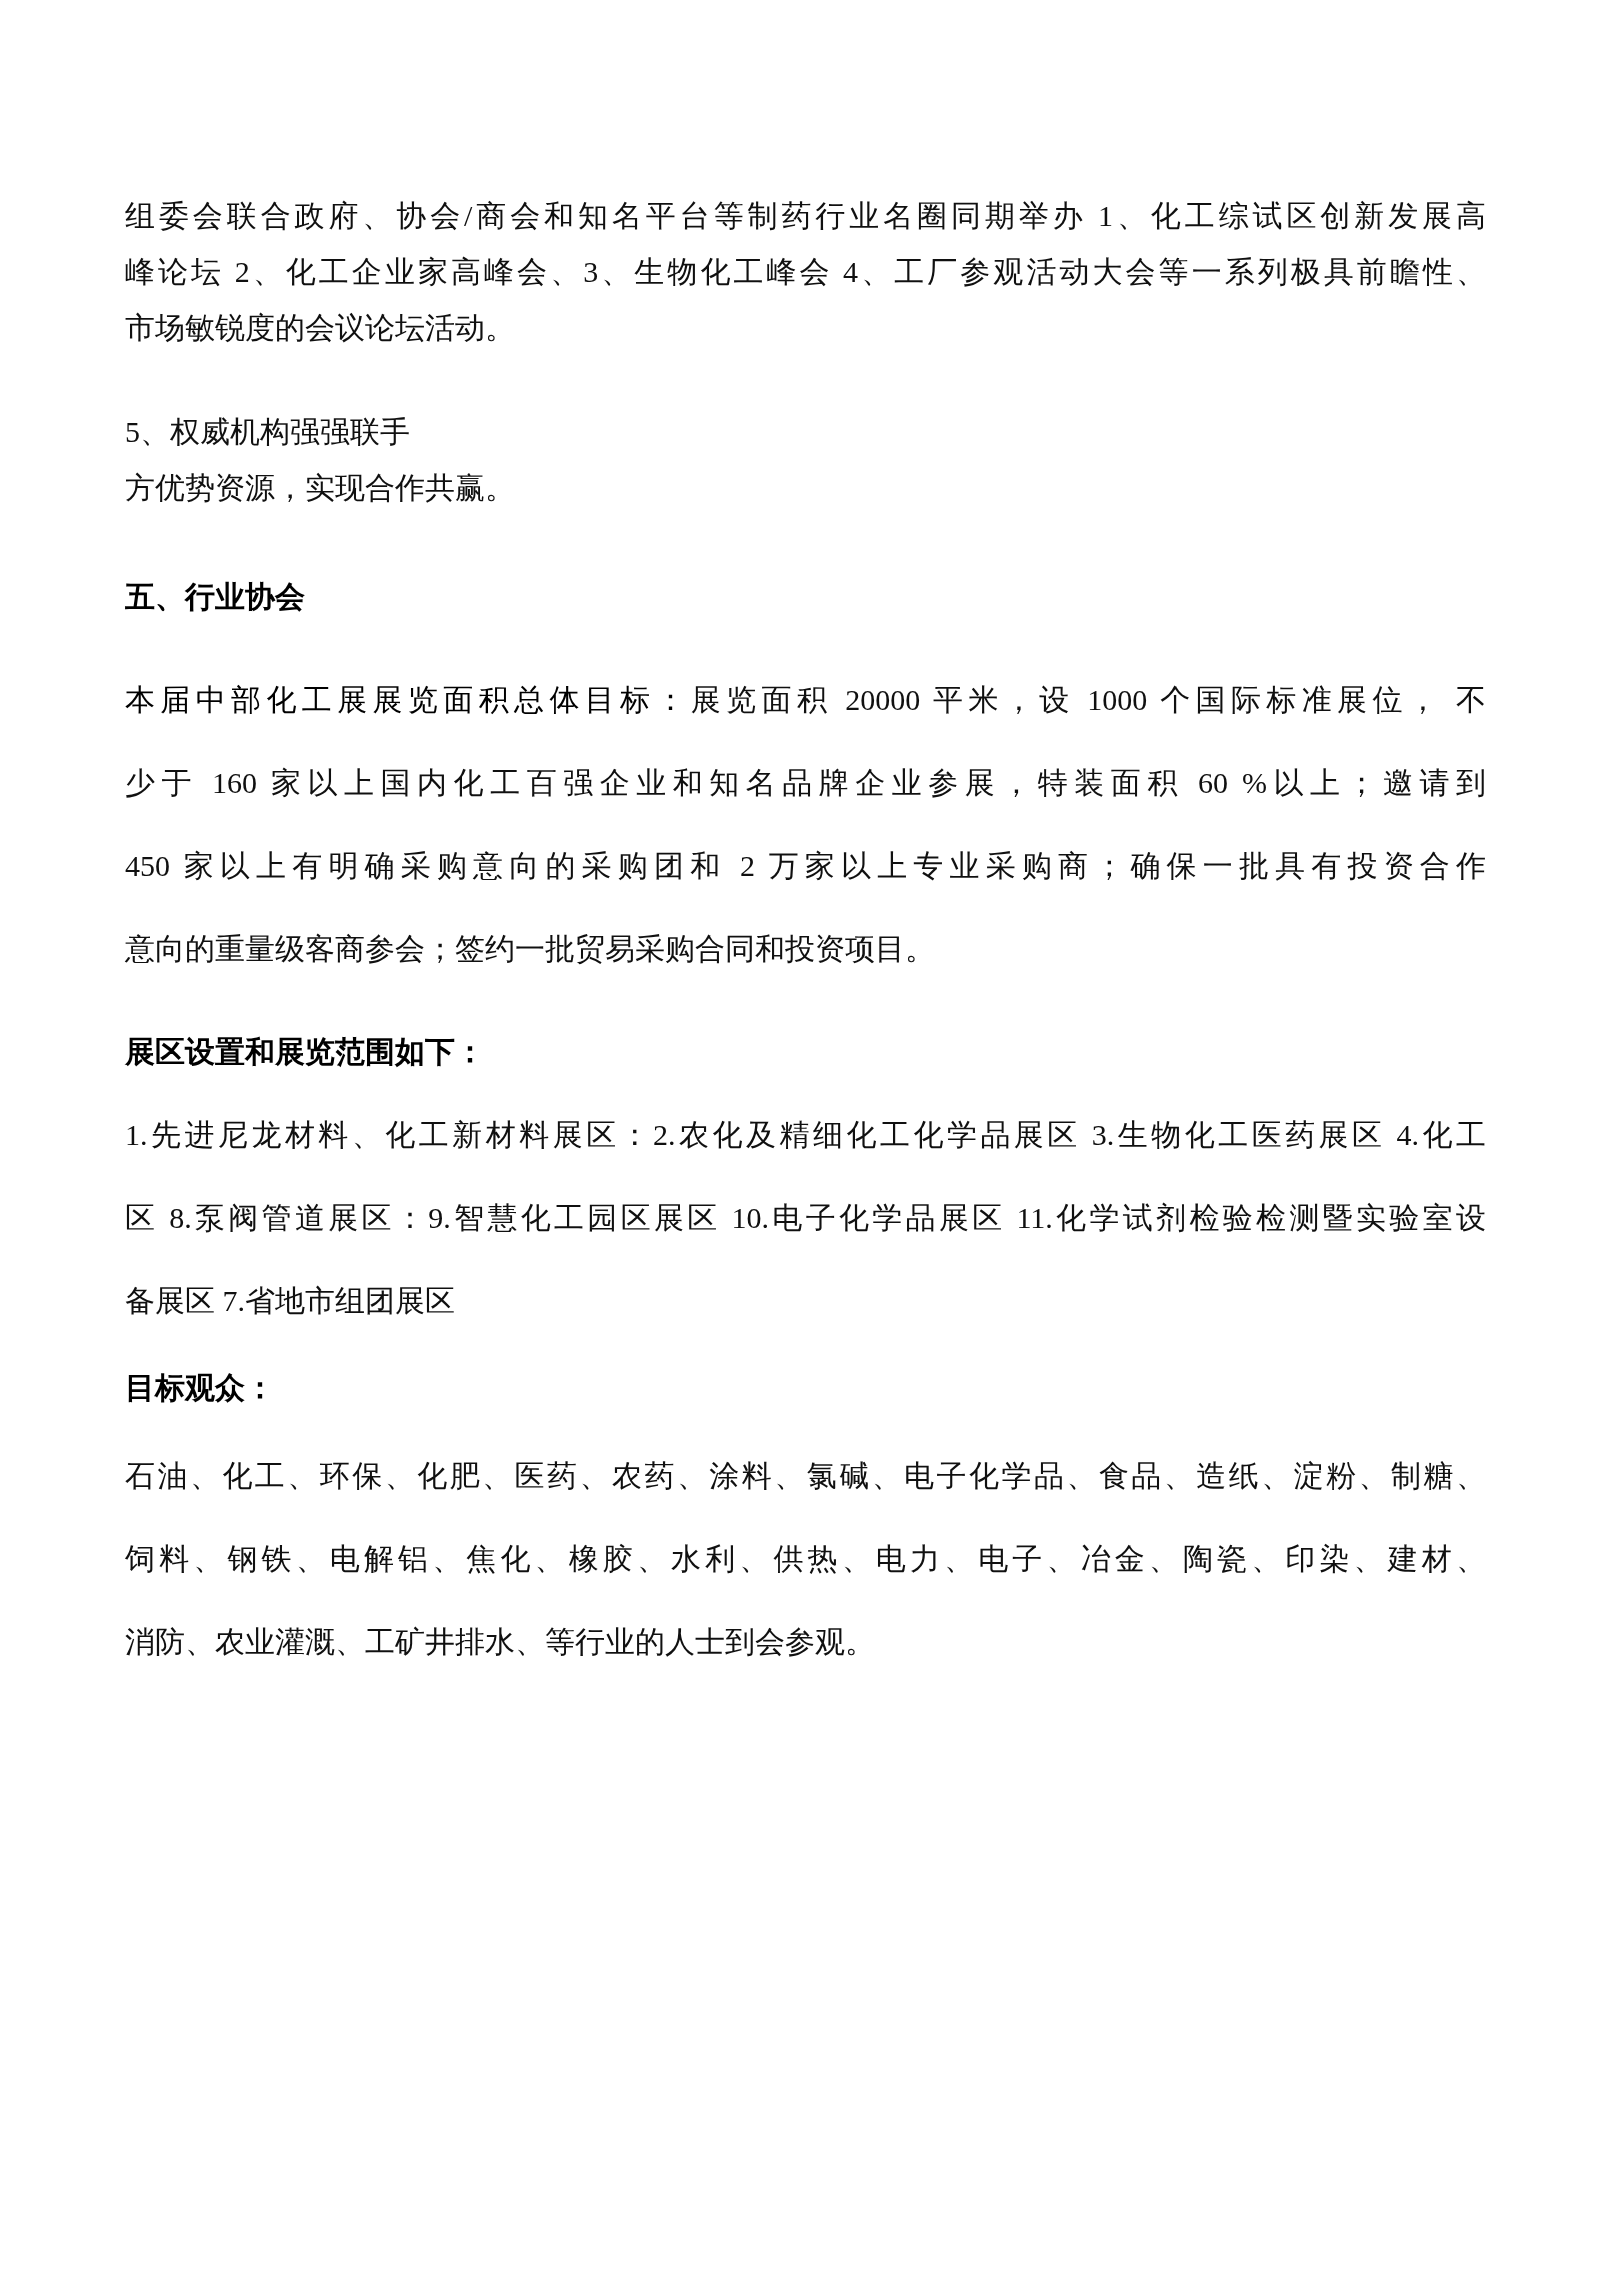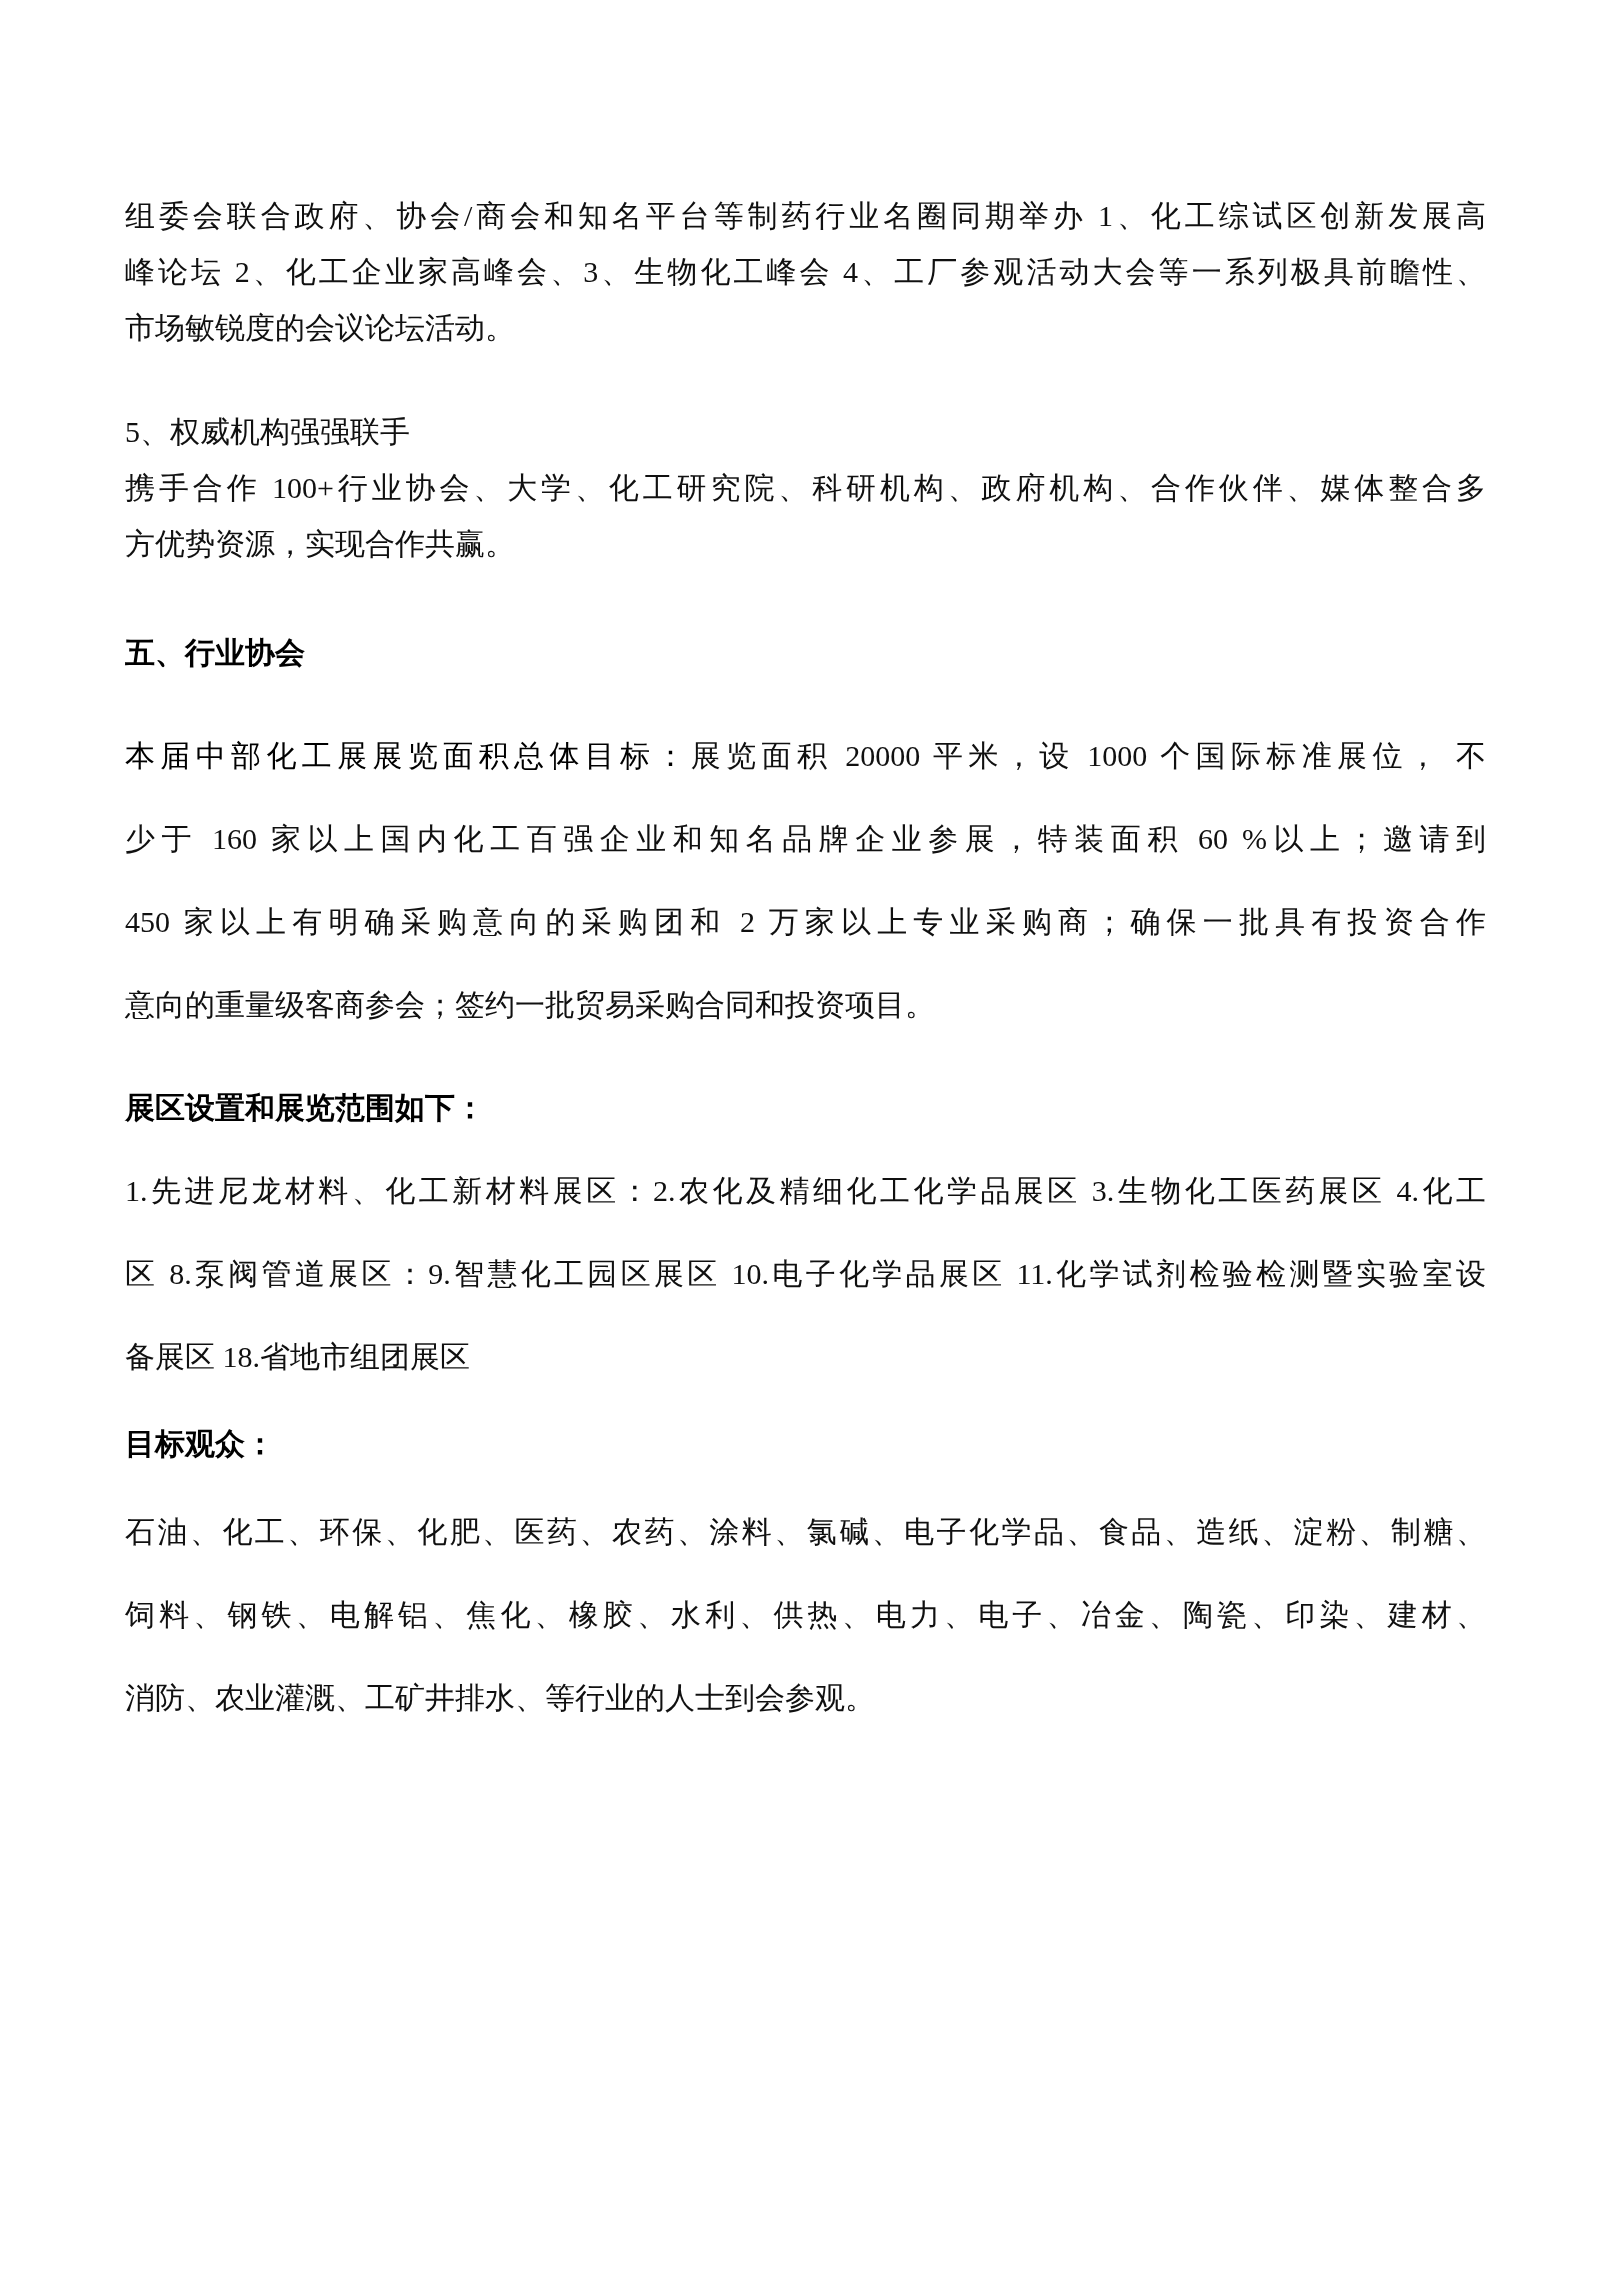--- a/index.html
+++ b/index.html
@@ -66,39 +66,38 @@
   <div class="content">
 
     <div class="para" id="p-intro">
         <div class="line">组委会联合政府、协会/商会和知名平台等制药行业名圈同期举办 1、化工综试区创新发展高</div>
         <div class="line">峰论坛 2、化工企业家高峰会、3、生物化工峰会 4、工厂参观活动大会等一系列极具前瞻性、</div>
         <div class="line no-stretch">市场敏锐度的会议论坛活动。</div>
       </div>
 
     <div class="para" id="p-partners">
         <div class="line no-stretch">5、权威机构强强联手</div>
-        <div class="line">携手合作 100+行业协会、大学、化工研究院、科研机构、政府机构、合作伙伴、媒体整合多</div>
         <div class="line no-stretch">方优势资源，实现合作共赢。</div>
       </div>
 
     <div class="heading" id="h-section5">五、行业协会</div>
 
     <div class="para loose" id="p-goal">
         <div class="line"><b>本届中部化工展展览面积总体目标：</b>展览面积 20000 平米，设 1000 个国际标准展位， 不</div>
         <div class="line">少于 160 家以上国内化工百强企业和知名品牌企业参展，特装面积 60 %以上；邀请到</div>
         <div class="line">450 家以上有明确采购意向的采购团和 2 万家以上专业采购商；确保一批具有投资合作</div>
         <div class="line no-stretch">意向的重量级客商参会；签约一批贸易采购合同和投资项目。</div>
       </div>
 
     <div class="heading loose" id="h-zones">展区设置和展览范围如下：</div>
 
     <div class="para loose" id="p-zones">
         <div class="line">1.先进尼龙材料、化工新材料展区：2.农化及精细化工化学品展区 3.生物化工医药展区 4.化工</div>
         <div class="line">区 8.泵阀管道展区：9.智慧化工园区展区 10.电子化学品展区 11.化学试剂检验检测暨实验室设</div>
-        <div class="line no-stretch">备展区 18.省地市组团展区</div>
+        <div class="line no-stretch">备展区 7.省地市组团展区</div>
       </div>
 
     <div class="heading loose" id="h-audience">目标观众：</div>
 
     <div class="para loose" id="p-audience">
         <div class="line">石油、化工、环保、化肥、医药、农药、涂料、氯碱、电子化学品、食品、造纸、淀粉、制糖、</div>
         <div class="line">饲料、钢铁、电解铝、焦化、橡胶、水利、供热、电力、电子、冶金、陶瓷、印染、建材、</div>
         <div class="line no-stretch">消防、农业灌溉、工矿井排水、等行业的人士到会参观。</div>
       </div>
 

